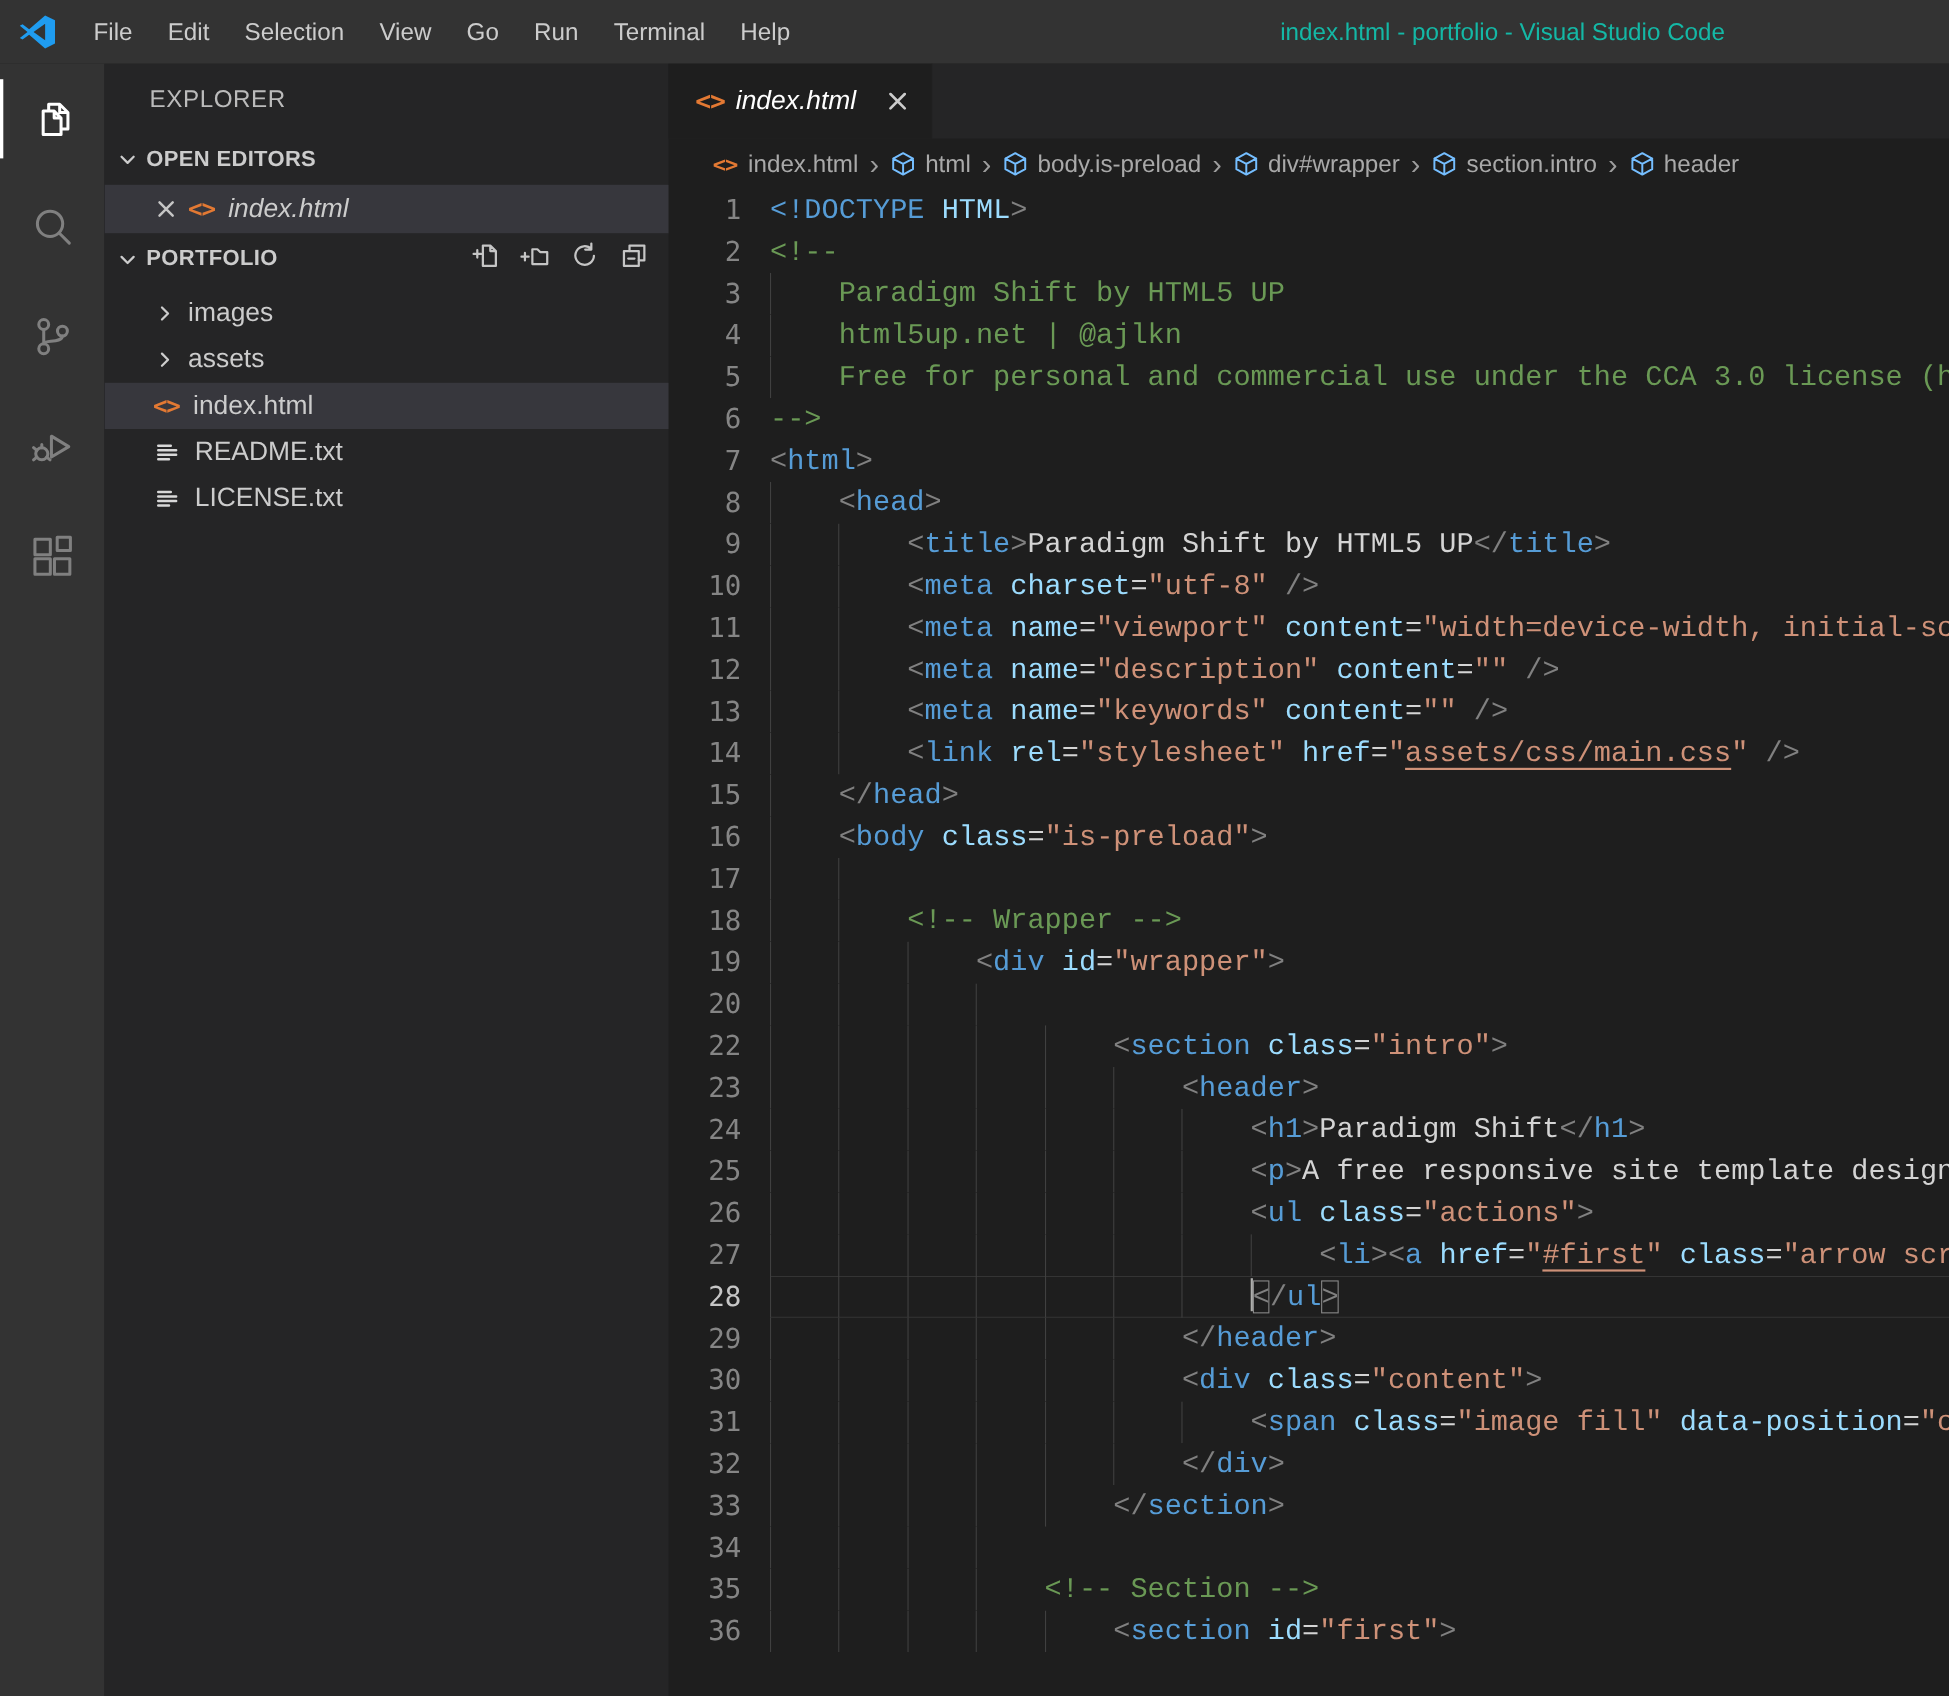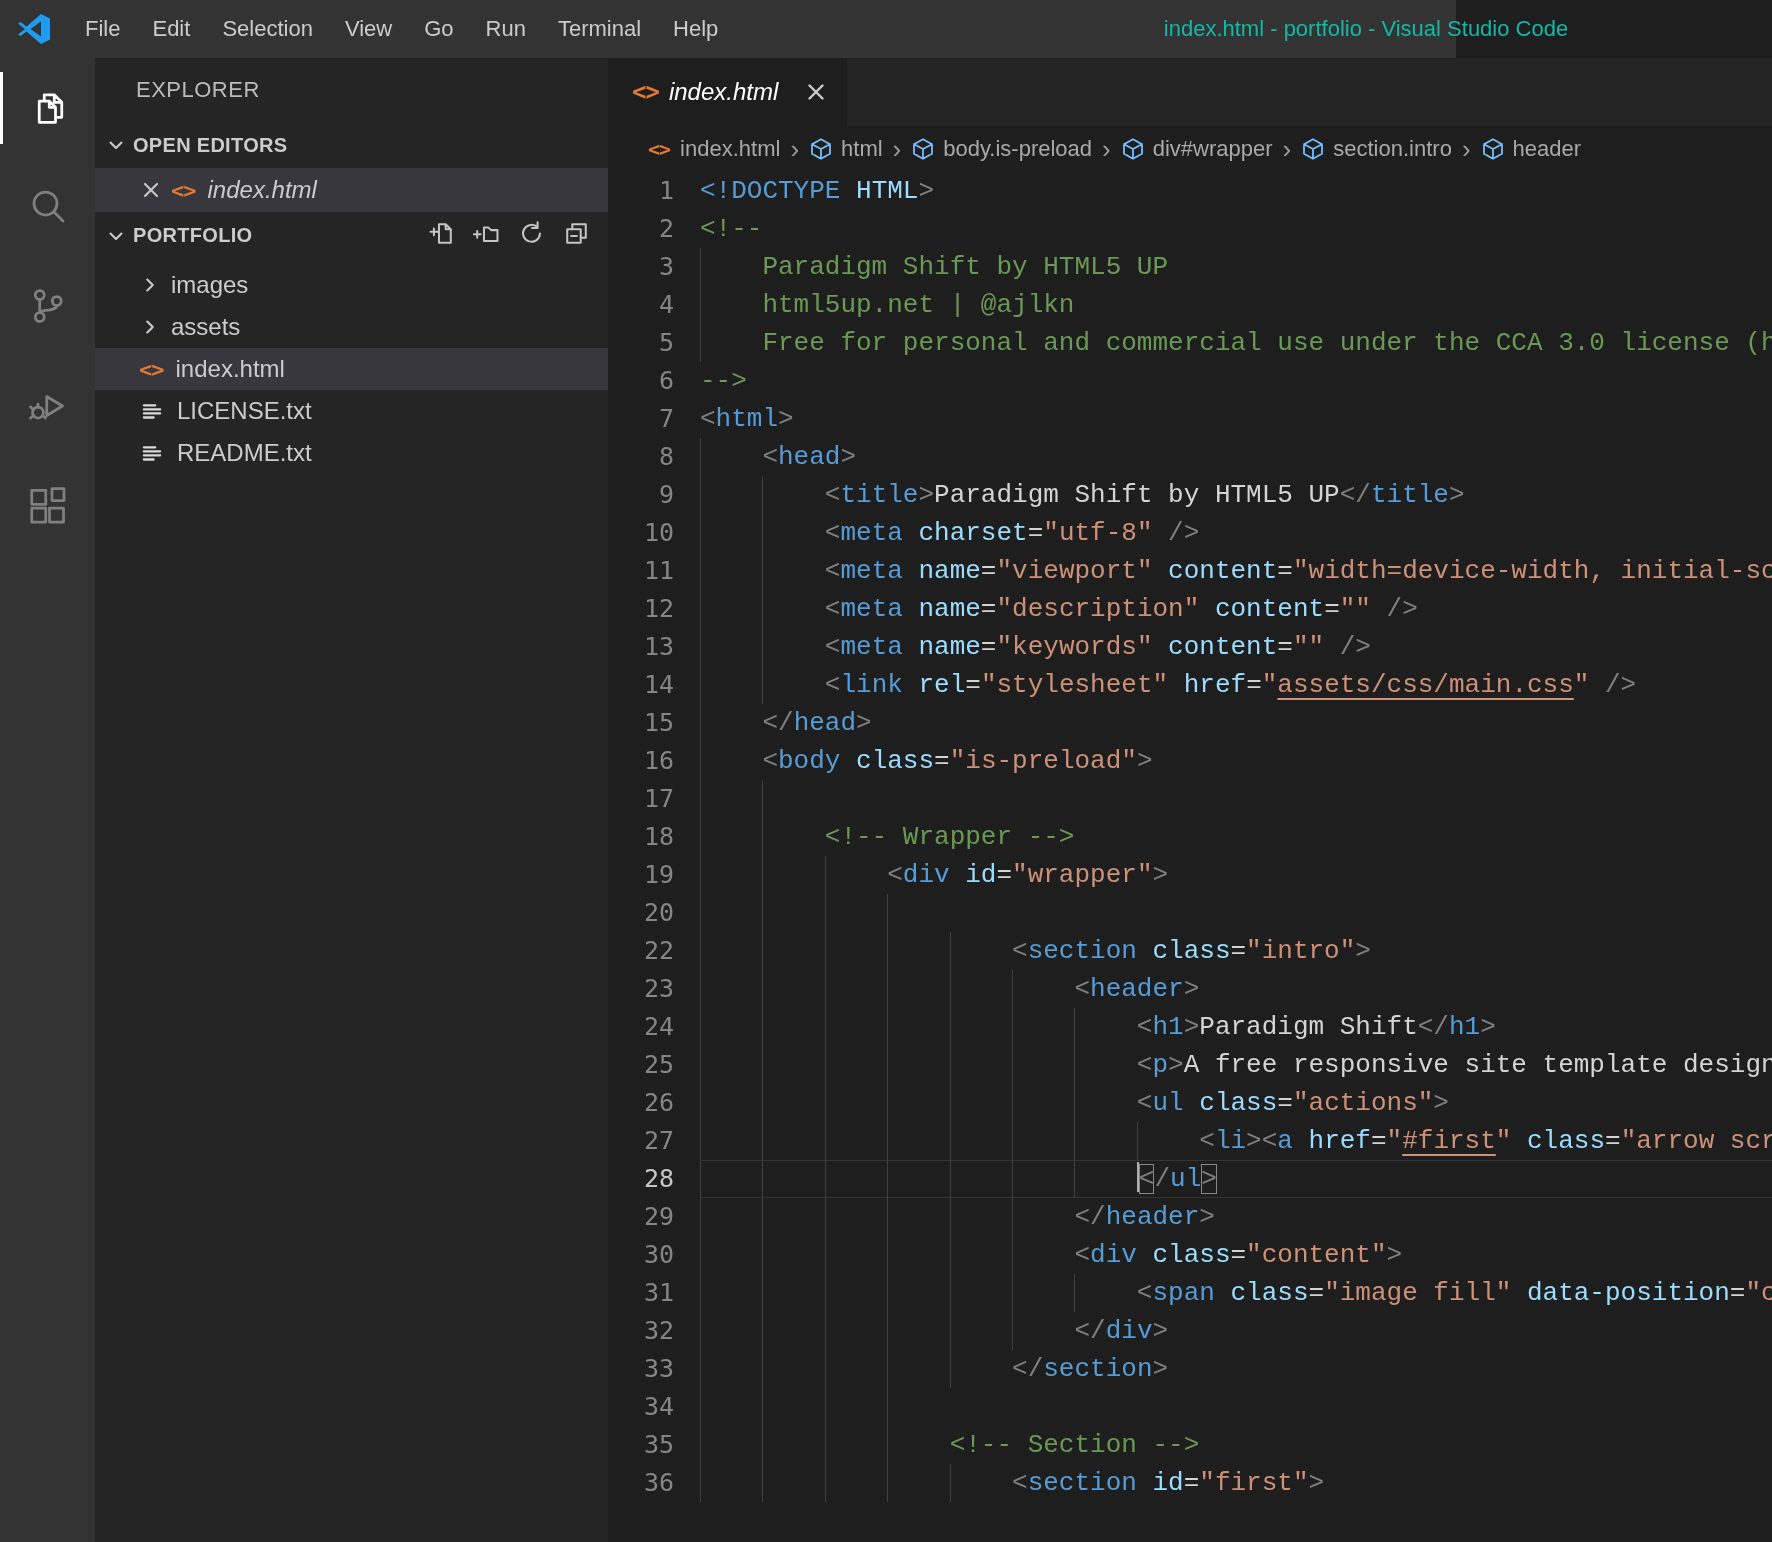--- a/index.html
+++ b/index.html
@@ -1,21 +1,21 @@
 <!DOCTYPE html>
 <html><head>
 <meta charset="utf-8">
 <style>
   * { margin:0; padding:0; box-sizing:border-box; }
   html,body { width:1772px; height:1542px; overflow:hidden; background:#1e1e1e;
     font-family:"Liberation Sans", sans-serif; }
   #app { position:relative; width:1772px; height:1542px; }
 
   
-  .titlebar { position:absolute; left:0; top:0; width:1456px; height:58px;
+  .titlebar { position:absolute; left:0; top:0; width:1772px; height:58px;
     background:#333333; display:flex; align-items:center; }
   .logo { width:34px; height:34px; margin:0 18px 0 17px; flex:0 0 auto; }
   .menu-item { color:#cccccc; font-size:22px; padding:0 16px; height:58px;
     line-height:58px; cursor:default; }
   .win-title { position:absolute; left:1366px; top:0; transform:translateX(-50%);
     color:#14b8a6; font-size:22px; line-height:58px; white-space:nowrap; }
 
   
   .activitybar { position:absolute; left:0; top:58px; width:95px; height:1484px;
     background:#333333; }
@@ -217,27 +217,27 @@
           <span>assets</span>
         </div>
         <div class="row selected">
           <span class="html-ico ficon">&lt;&gt;</span>
           <span>index.html</span>
         </div>
         <div class="row">
           <span class="txt-ico ficon"><svg viewBox="0 0 16 16" fill="none" stroke="currentColor" stroke-width="1.4" stroke-linecap="round" stroke-linejoin="round">
               <path d="M3 4.5 H10 M3 7 H13 M3 9.5 H13 M3 12 H9"></path>
             </svg></span>
-          <span>LICENSE.txt</span>
+          <span>README.txt</span>
         </div>
         <div class="row">
           <span class="txt-ico ficon"><svg viewBox="0 0 16 16" fill="none" stroke="currentColor" stroke-width="1.4" stroke-linecap="round" stroke-linejoin="round">
               <path d="M3 4.5 H10 M3 7 H13 M3 9.5 H13 M3 12 H9"></path>
             </svg></span>
-          <span>README.txt</span>
+          <span>LICENSE.txt</span>
         </div>
       </div>
   </div>
 
   <div class="editor">
     <div class="tabbar">
       <div class="tab">
         <span class="html-ico">&lt;&gt;</span>
         <span class="tab-label italic">index.html</span>
         <span class="tclose"><svg viewBox="0 0 16 16" fill="none" stroke="currentColor" stroke-width="1.5" stroke-linecap="round" stroke-linejoin="round">

